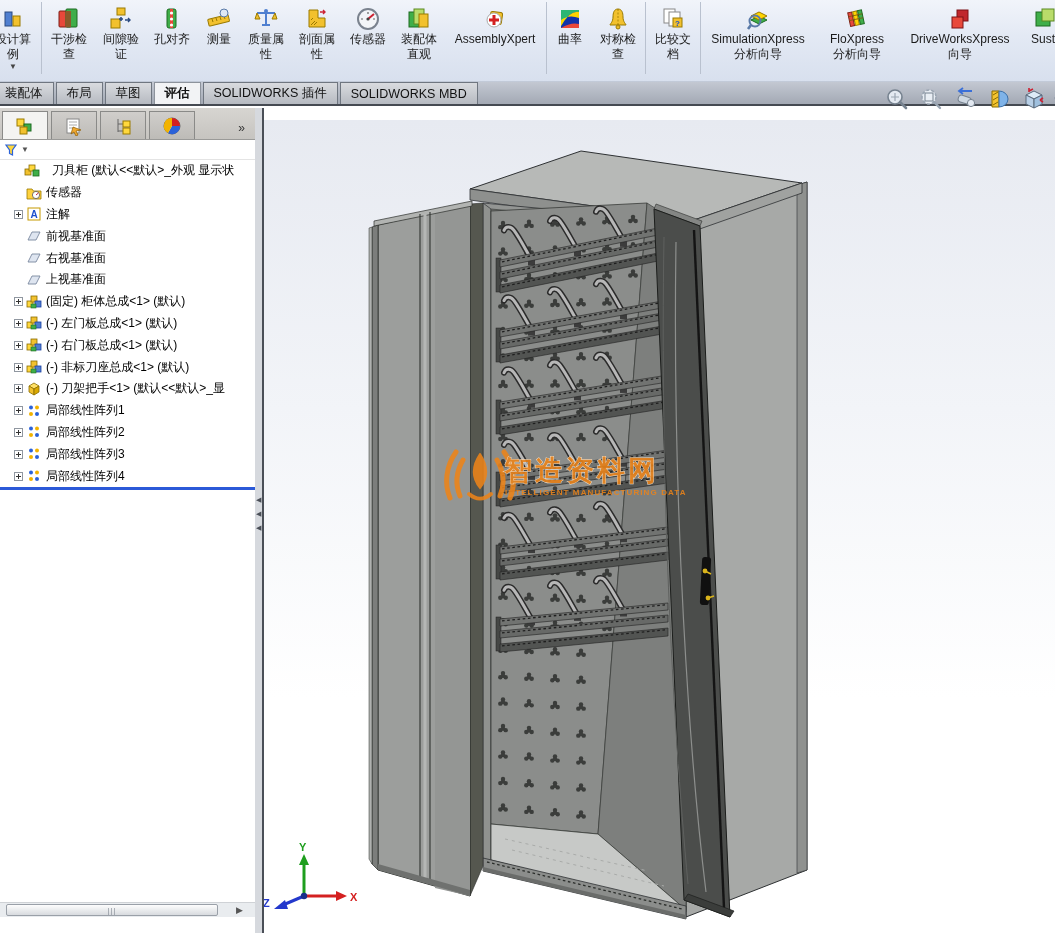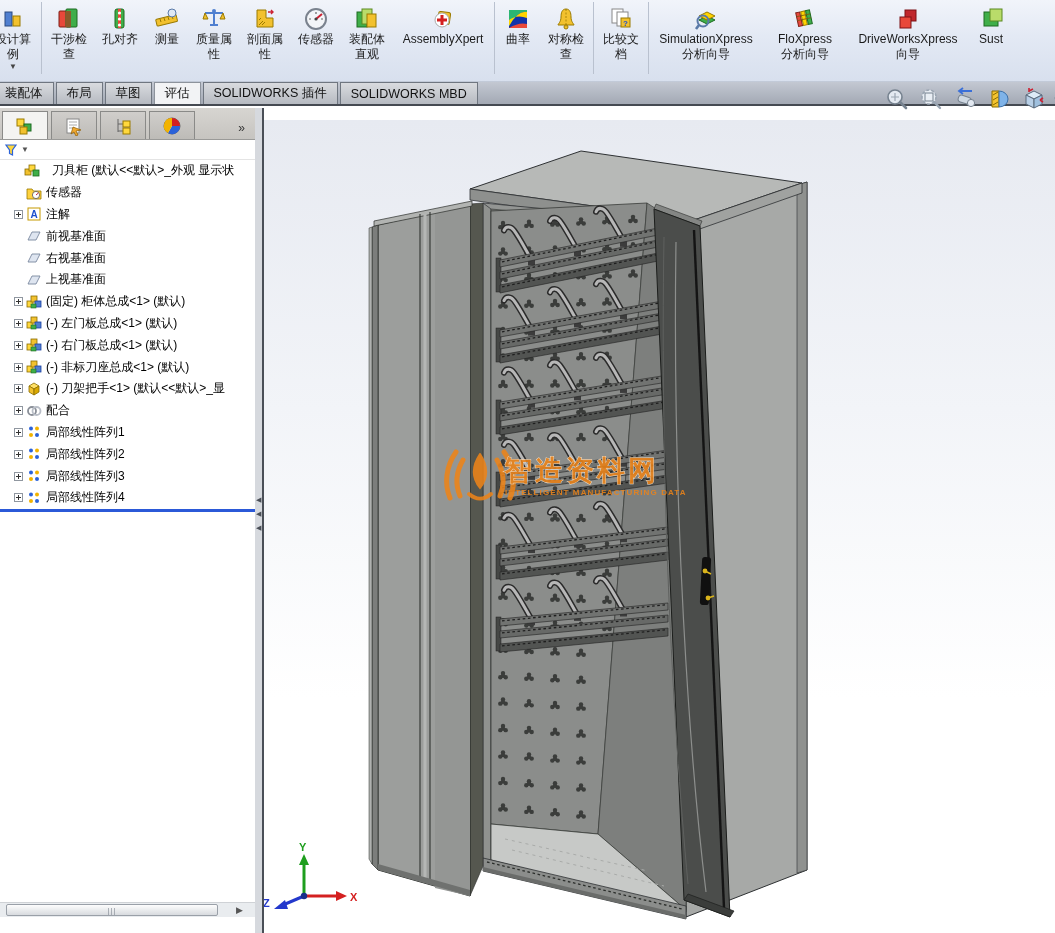--- a/index.html
+++ b/index.html
@@ -17,21 +17,21 @@
   .rsep { width:1px; height:72px; background:#b9c1cf; margin:2px 1px 0 1px; flex:0 0 auto; }
   .rdrop { font-size:8px; color:#444; line-height:10px; }
 
   
   .tabstrip { position:absolute; left:0; top:82px; width:1055px; height:24px;
     background:linear-gradient(180deg,#c3c8d2,#a3a9b4); border-bottom:2px solid #454a52;
     display:flex; align-items:flex-end; }
   .dtab { height:22px; display:flex; align-items:center; justify-content:center;
     font-size:12.5px; color:#111; background:linear-gradient(180deg,#d9dbdf,#b6bac1);
     border:1px solid #6f7680; border-bottom:none; margin-right:2px; padding:0 10px; flex:0 0 auto; }
-  .dtab.active { background:#f2f3f5; border-color:#8d939c; font-weight:normal;align-items:center; }
+  .dtab.active { background:#f2f3f5; border-color:#8d939c; font-weight:bold;align-items:center; }
 
   
   .workspace { position:absolute; left:0; top:108px; width:1055px; height:825px; }
 
   
   .fpanel { position:absolute; left:0; top:0; width:255px; height:825px; background:#fff; overflow:hidden; }
   .ptabs { height:32px; background:linear-gradient(180deg,#d7d5d1,#c6c4c0);
     border-bottom:1px solid #9a9a98; display:flex; align-items:flex-end; padding:2px 2px 0 2px; }
   .ptab { width:46px; height:28px; border:1px solid #8a8a88; border-bottom:none;
     background:linear-gradient(180deg,#d0cecb,#bdbbb7); display:flex; align-items:center; justify-content:center; margin-right:3px; }
@@ -100,20 +100,32 @@
       <svg width="26" height="26" viewBox="0 0 26 26">
           <rect x="3" y="5" width="12" height="16" rx="1" fill="#e8483a" stroke="#7c1e16"></rect>
           <rect x="10" y="3" width="11" height="18" rx="1" fill="#3fae49" stroke="#1d6b20"></rect>
           <rect x="10" y="5" width="5" height="16" fill="#8a5a2a"></rect>
         </svg>
     </span>
     <span class="rl">干涉检</span>
     <span class="rl">查</span>
   </div>
 
+  <div class="rbtn" style="width:52px">
+    <span class="ricon">
+      <svg width="26" height="26" viewBox="0 0 26 26">
+          <rect x="9" y="2" width="8" height="7" fill="#f2c12e" stroke="#9a7a00"></rect>
+          <rect x="3" y="13" width="9" height="9" fill="#f2c12e" stroke="#9a7a00"></rect>
+          <path d="M13 11 L13 15 M11 13 L15 13" stroke="#2a4a80" stroke-width="1.6"></path>
+          <path d="M17 14 L22 14 M20 12 L22 14 20 16" stroke="#2a4a80" fill="none" stroke-width="1.4"></path>
+        </svg>
+    </span>
+    <span class="rl">间隙验</span>
+    <span class="rl">证</span>
+  </div>
 
   <div class="rbtn" style="width:50px">
     <span class="ricon">
       <svg width="26" height="26" viewBox="0 0 26 26">
           <rect x="8" y="3" width="9" height="19" rx="2" fill="#3fae49" stroke="#1d6b20"></rect>
           <rect x="11" y="3" width="3" height="19" fill="#e8483a"></rect>
           <circle cx="12.5" cy="7" r="1.6" fill="#fff"></circle>
           <circle cx="12.5" cy="13" r="1.6" fill="#fff"></circle>
           <circle cx="12.5" cy="19" r="1.6" fill="#fff"></circle>
         </svg>
@@ -449,28 +461,20 @@
           <span class="ticon"><svg width="16" height="16" viewBox="0 0 16 16">
               <polygon points="3,5 8,2 13,5 8,8" fill="#ffe066" stroke="#8a6d00" stroke-width="0.8"></polygon>
               <polygon points="3,5 8,8 8,14 3,11" fill="#f2c12e" stroke="#8a6d00" stroke-width="0.8"></polygon>
               <polygon points="8,8 13,5 13,11 8,14" fill="#d9a800" stroke="#8a6d00" stroke-width="0.8"></polygon>
             </svg></span>
           <span>(-) 刀架把手&lt;1&gt; (默认&lt;&lt;默认&gt;_显</span>
         </div>
         <div class="tree-row child">
           <span class="exp"></span>
           <span class="ticon"><svg width="16" height="16" viewBox="0 0 16 16">
-              <circle cx="6" cy="8" r="4" fill="none" stroke="#8a8f98" stroke-width="1.8"></circle>
-              <circle cx="10.5" cy="8" r="4" fill="none" stroke="#b9bec7" stroke-width="1.8"></circle>
-            </svg></span>
-          <span>配合</span>
-        </div>
-        <div class="tree-row child">
-          <span class="exp"></span>
-          <span class="ticon"><svg width="16" height="16" viewBox="0 0 16 16">
               <circle cx="5" cy="4.5" r="2" fill="#2b62d9"></circle>
               <circle cx="11" cy="4.5" r="2" fill="#f2b300"></circle>
               <circle cx="5" cy="11" r="2" fill="#f2b300"></circle>
               <circle cx="11" cy="11" r="2" fill="#2b62d9"></circle>
             </svg></span>
           <span>局部线性阵列1</span>
         </div>
         <div class="tree-row child">
           <span class="exp"></span>
           <span class="ticon"><svg width="16" height="16" viewBox="0 0 16 16">

